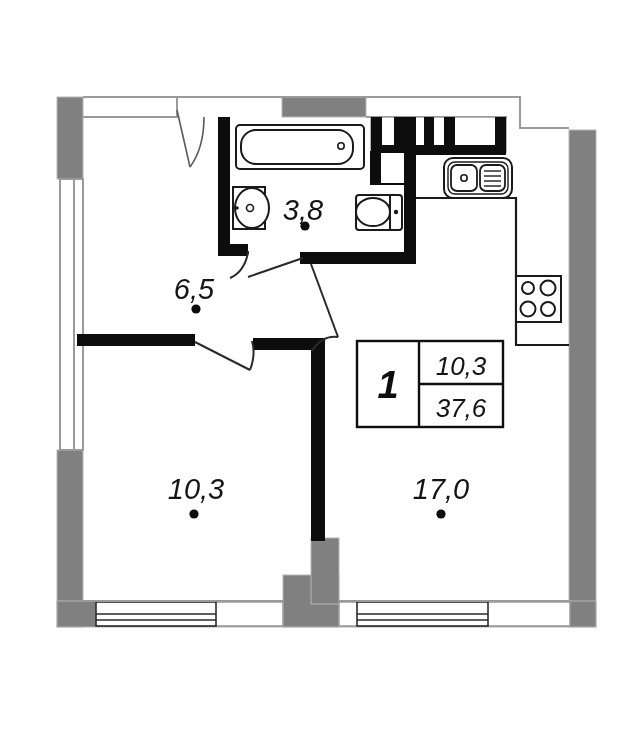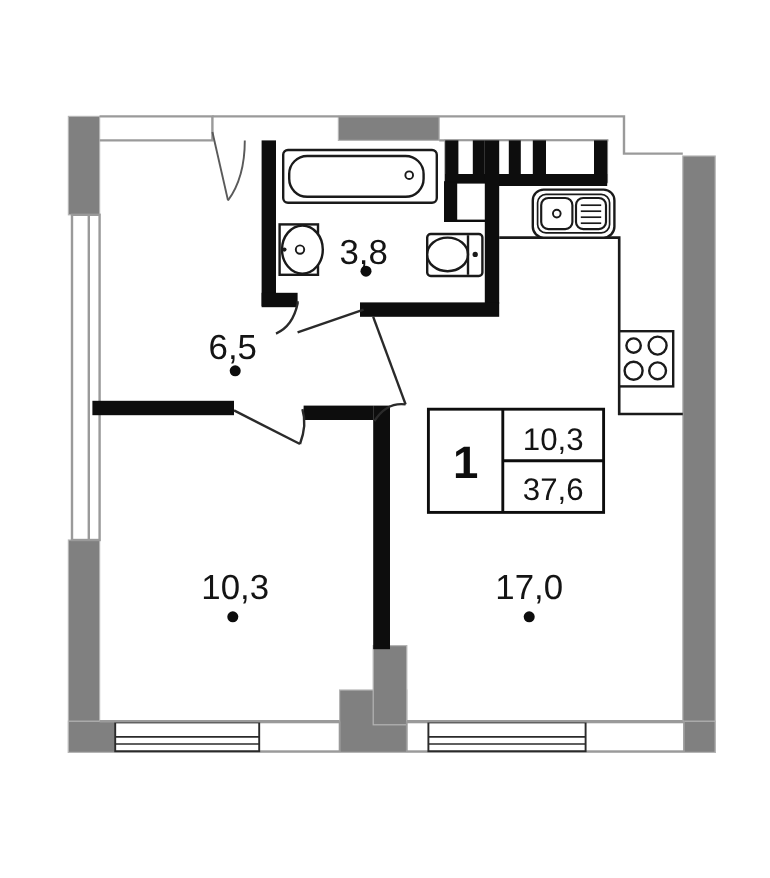--- a/index.html
+++ b/index.html
@@ -12,20 +12,21 @@
     width: 642px;
     height: 732px;
     font-family: "Liberation Sans", sans-serif;
     overflow: hidden;
   }
   #plan-root {
     position: relative;
     width: 642px;
     height: 732px;
     background: #14b8a6;
+    font-style: italic;
   }
   svg#floorplan {
     display: block;
     width: 642px;
     height: 732px;
   }
   .area-label {
     font-family: "Liberation Sans", sans-serif;
     font-size: 29px;
     fill: #141414;

